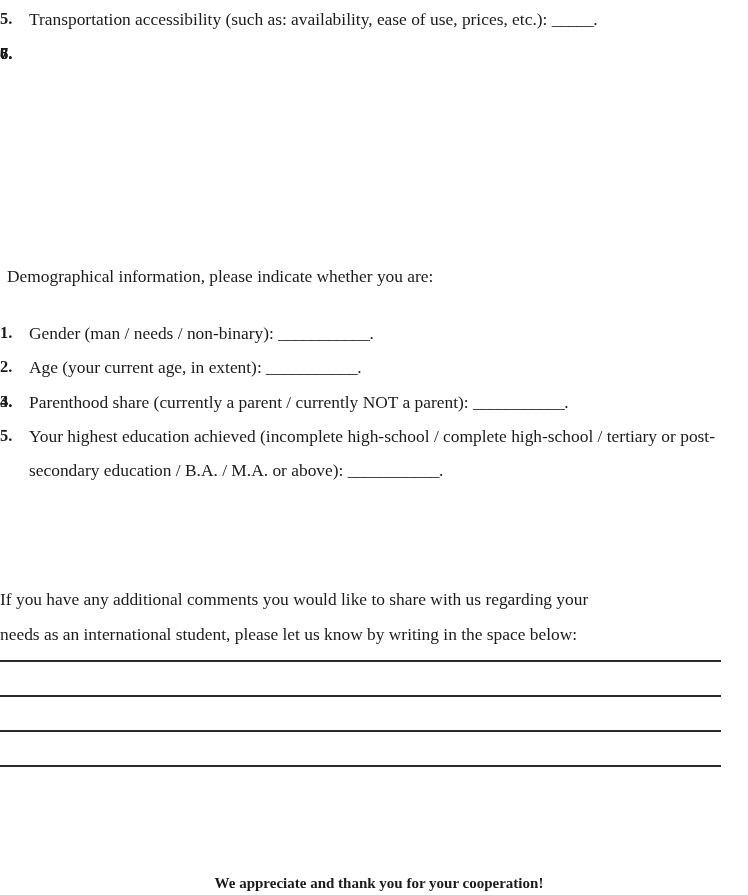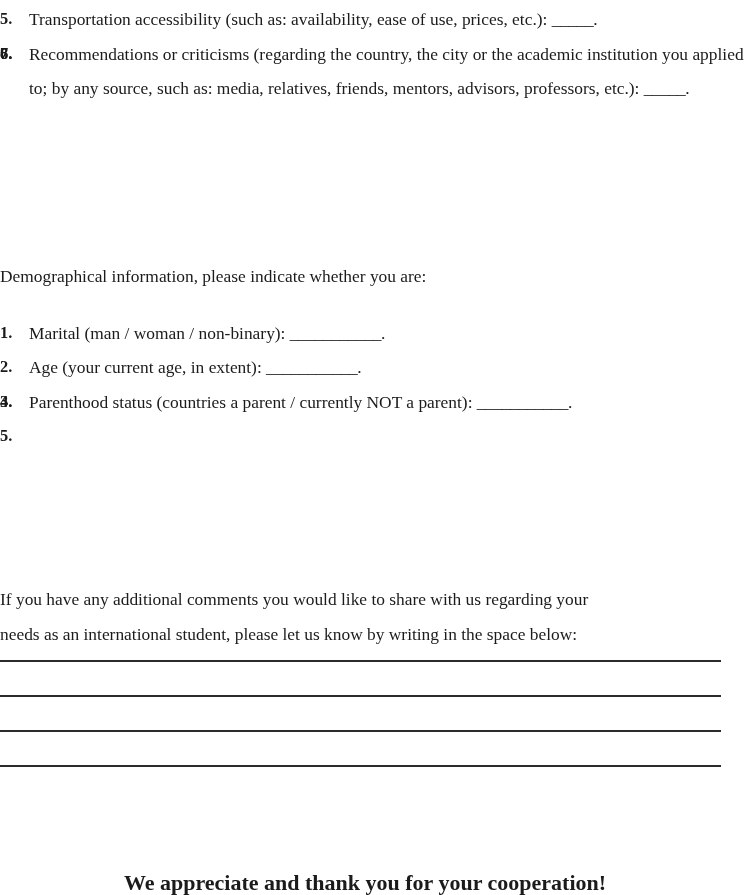--- a/index.html
+++ b/index.html
@@ -62,67 +62,68 @@
 
   .para {
     font-size: 17.4px;
     line-height: 34.6px;
     margin: 0;
     text-align: left;
   }
 
   
   .block-upper { position: absolute; left: 0; top: 2px;  width: 748px; }
-  .block-demo-head { position: absolute; left: 0; top: 259px; width: 712px; }
+  .block-demo-head { position: absolute; left: 0; top: 259px; width: 712px; padding-left: 7px; }
   .block-demo { position: absolute; left: 0; top: 316px; width: 748px; }
   .block-comments { position: absolute; left: 0; top: 582px; width: 612px; }
   .block-rules { position: absolute; left: 0; top: 660px; width: 748px; }
   .block-footer { position: absolute; left: 0; top: 871px; width: 748px; }
 
   .rule-line {
     width: 721px;
     height: 0;
     border-top: 2px solid #2b2b2b;
     margin: 0 0 33px 0;
   }
   .rule-line:last-child { margin-bottom: 0; }
 
   .footer-text {
     text-align: center;
     font-weight: bold;
-    font-size: 22px;
+    font-size: 15px;
     line-height: 24px;
     width: 730px;
+    margin-left: 14px;
   }
 </style>
 </head>
 <body>
 
 <div class="page">
 
   <div class="block-upper">
     <ol class="qlist" id="upper-list">
         <li class="qitem"><span class="qnum">5.</span><span class="qtext"><span>Transportation accessibility (such as: availability, ease of use, prices, etc.): </span><span class="blank">_____</span><span>.</span></span></li>
         <li class="qitem"><span class="qnum">6.</span></li>
         <li class="qitem"><span class="qnum">7.</span></li>
-        <li class="qitem"><span class="qnum">8.</span><span class="qtext"><span>Recommendations or criticisms (regarding the country, the city or the academic institution you applied to; by any source, such as: media, relatives, friends, mentors, advisors, professors, etc.): </span><span class="blank">_____</span><span>.</span></span></li>
+        <li class="qitem"><span class="qnum">8.</span></li>
       </ol>
   </div>
 
   <div class="block-demo-head">
     <p class="para">Demographical information, please indicate whether you are:</p>
   </div>
 
   <div class="block-demo">
     <ol class="qlist tight" id="demo-list">
-        <li class="qitem"><span class="qnum">1.</span><span class="qtext"><span>Marital (man / woman / non-binary): </span><span class="blank">___________</span><span>.</span></span></li>
+        <li class="qitem"><span class="qnum">1.</span><span class="qtext"><span>Gender (man / needs / non-binary): </span><span class="blank">___________</span><span>.</span></span></li>
         <li class="qitem"><span class="qnum">2.</span><span class="qtext"><span>Age (your current age, in extent): </span><span class="blank">___________</span><span>.</span></span></li>
         <li class="qitem"><span class="qnum">3.</span></li>
-        <li class="qitem"><span class="qnum">4.</span><span class="qtext"><span>Parenthood status (countries a parent / currently NOT a parent): </span><span class="blank">___________</span><span>.</span></span></li>
-        <li class="qitem"><span class="qnum">5.</span></li>
+        <li class="qitem"><span class="qnum">4.</span><span class="qtext"><span>Parenthood share (currently a parent / currently NOT a parent): </span><span class="blank">___________</span><span>.</span></span></li>
+        <li class="qitem"><span class="qnum">5.</span><span class="qtext"><span>Your highest education achieved (incomplete high-school / complete high-school / tertiary or post-secondary education / B.A. / M.A. or above): </span><span class="blank">___________</span><span>.</span></span></li>
       </ol>
   </div>
 
   <div class="block-comments">
     <p class="para">If you have any additional comments you would like to share with us regarding your needs as an international student, please let us know by writing in the space below:</p>
   </div>
 
   <div class="block-rules" id="rules-block">
       <div class="rule-line"></div>
       <div class="rule-line"></div>

